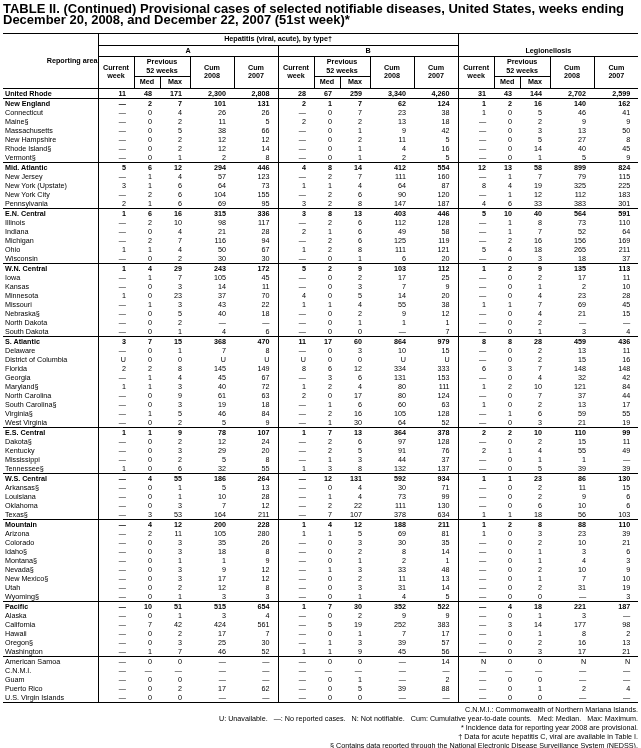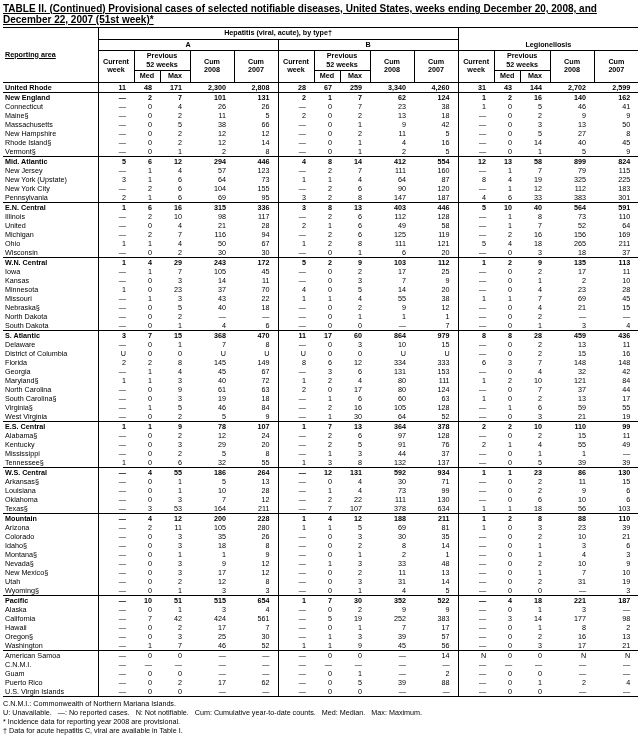--- a/index.html
+++ b/index.html
@@ -1,33 +1,33 @@
 <!DOCTYPE html>
 <html><head>
 <meta charset="utf-8">
 <style>
   html,body{margin:0;padding:0;background:#fff;}
   body{width:641px;height:748px;overflow:hidden;font-family:"Liberation Sans",sans-serif;color:#000;}
   .page{padding:3px 3px 0 3px;}
-  .title{font-size:10px;font-weight:700;line-height:11px;margin-bottom:2px;text-decoration:underline;}
+  .title{font-size:13px;font-weight:700;line-height:11px;margin-bottom:8px;}
   table{border-collapse:collapse;table-layout:fixed;width:635px;border-top:1px solid #000;border-bottom:1px solid #000;}
   thead th{border:1px solid #000;font-size:7.2px;line-height:8.5px;font-weight:700;text-align:center;vertical-align:middle;padding:1px 0;}
-  thead th.area-h{border-left:none;text-align:left;vertical-align:middle;padding-left:2px;text-decoration:underline;}
+  thead th.area-h{border-left:none;text-align:right;vertical-align:middle;padding-left:2px;}
   thead th.noright{border-right:none;}
   thead th.wrap{white-space:pre-line;}
   thead th.leg{vertical-align:bottom;padding-bottom:1px;margin-left:20px;}
   tbody{border-top:1px solid #000;}
   tbody td{font-size:7.2px;line-height:9px;height:9px;padding:0;vertical-align:middle;}
   td.area{text-align:left;padding-left:2px;border-right:1px solid #000;overflow:hidden;white-space:nowrap;}
   td.num{text-align:right;padding-right:8px;overflow:hidden;white-space:nowrap;}
   td.gsep{border-left:1px solid #000;}
   tr.section td{font-weight:700;}
   tr.rule td{border-top:1px solid #000;}
   .footnotes{margin-top:2px;}
-  .fn{font-size:7.2px;line-height:9px;white-space:pre-wrap;}
+  .fn{font-size:7.2px;line-height:9px;white-space:pre-wrap;text-align:right;}
 </style>
 </head>
 <body>
 
 <div class="page">
   <div class="title">TABLE II. (Continued) Provisional cases of selected notifiable diseases, United States, weeks ending December 20, 2008, and December 22, 2007 (51st week)*</div>
 
   <table>
     <colgroup>
       <col style="width:95px">
@@ -357,21 +357,21 @@
           <td class="num">6</td>
           <td class="num">112</td>
           <td class="num">128</td>
           <td class="num gsep">—</td>
           <td class="num">1</td>
           <td class="num">8</td>
           <td class="num">73</td>
           <td class="num">110</td>
         </tr>
         <tr>
-          <td class="area">United</td>
+          <td class="area">Indiana</td>
           <td class="num gsep">—</td>
           <td class="num">0</td>
           <td class="num">4</td>
           <td class="num">21</td>
           <td class="num">28</td>
           <td class="num gsep">2</td>
           <td class="num">1</td>
           <td class="num">6</td>
           <td class="num">49</td>
           <td class="num">58</td>
@@ -771,21 +771,21 @@
           <td class="num">13</td>
           <td class="num">364</td>
           <td class="num">378</td>
           <td class="num gsep">2</td>
           <td class="num">2</td>
           <td class="num">10</td>
           <td class="num">110</td>
           <td class="num">99</td>
         </tr>
         <tr>
-          <td class="area">Alabama§</td>
+          <td class="area">Dakota§</td>
           <td class="num gsep">—</td>
           <td class="num">0</td>
           <td class="num">2</td>
           <td class="num">12</td>
           <td class="num">24</td>
           <td class="num gsep">—</td>
           <td class="num">2</td>
           <td class="num">6</td>
           <td class="num">97</td>
           <td class="num">128</td>
@@ -1300,14 +1300,15 @@
           <td class="num">—</td>
         </tr>
       </tbody>
   </table>
 
   <div class="footnotes">
       <div class="fn">C.N.M.I.: Commonwealth of Northern Mariana Islands.</div>
       <div class="fn">U: Unavailable.   —: No reported cases.   N: Not notifiable.   Cum: Cumulative year-to-date counts.   Med: Median.   Max: Maximum.</div>
       <div class="fn">* Incidence data for reporting year 2008 are provisional.</div>
       <div class="fn">† Data for acute hepatitis C, viral are available in Table I.</div>
+      <div class="fn">§ Contains data reported through the National Electronic Disease Surveillance System (NEDSS).</div>
     </div>
 </div>
 
 </body></html>

